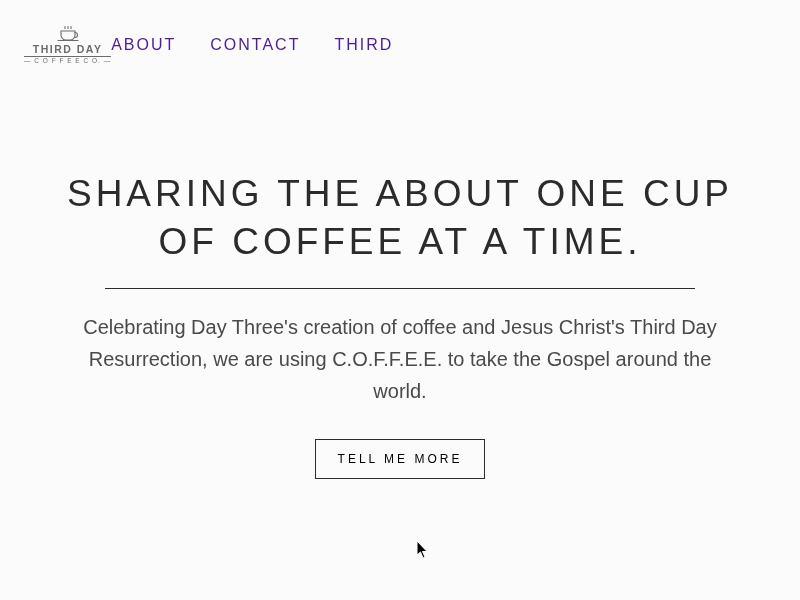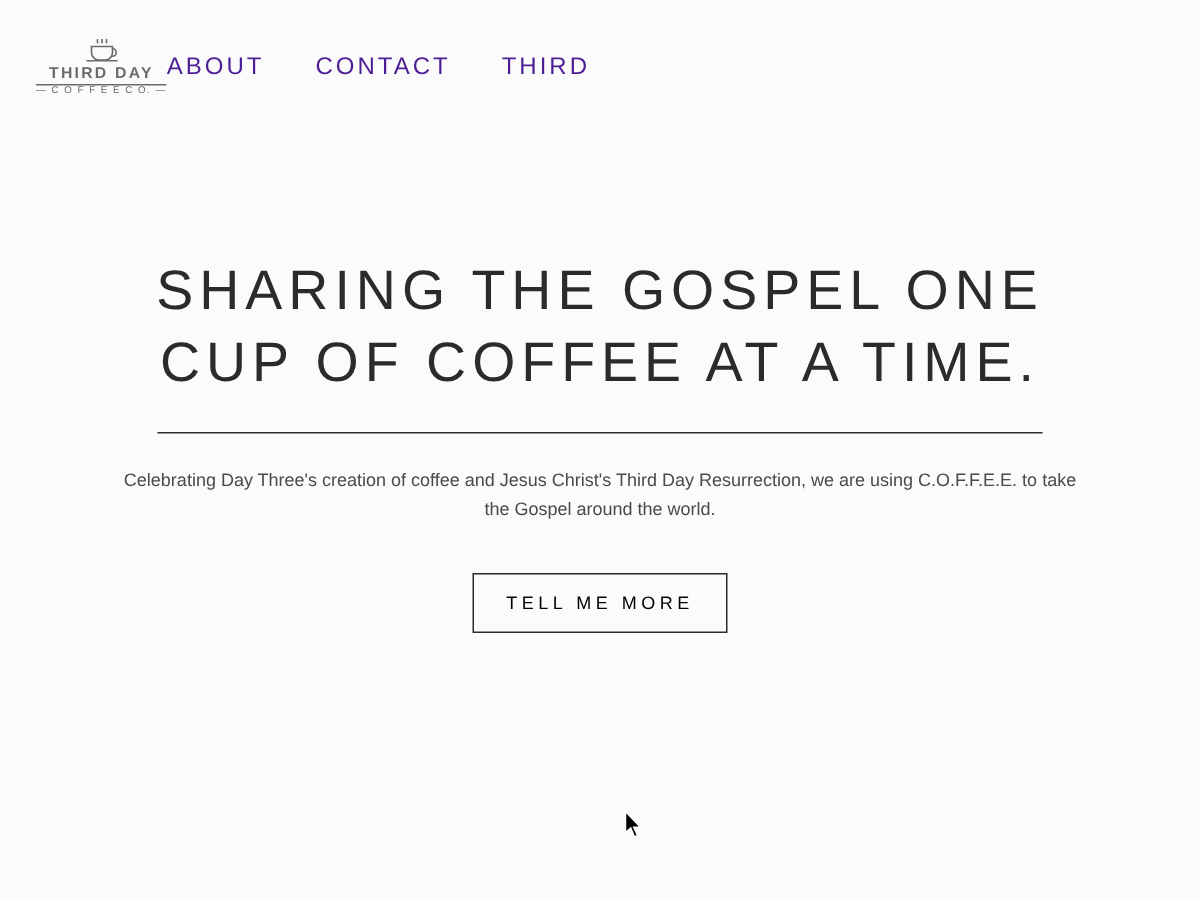--- a/index.html
+++ b/index.html
@@ -52,21 +52,21 @@
     font-stretch: condensed;
     font-family: "Arial Narrow", "Helvetica Neue", sans-serif;
   }
   .rule {
     width: 590px; max-width: 100%;
     border: none; border-top: 1.5px solid #2b2b2b;
     margin-top: 22px;
   }
   .tagline {
     margin-top: 22px;
-    font-size: 12px;
+    font-size: 20px;
     font-weight: 300;
     text-align: center;
     color: #4a4a4a;
     line-height: 1.6;
     max-width: 640px;
   }
   .cta {
     margin-top: 32px;
     border: 1.5px solid #2b2b2b;
     background: transparent;
@@ -100,21 +100,21 @@
     <div class="brand-bot">— C O F F E E  C O. —</div>
   </div>
   <nav class="nav">
     <a>ABOUT</a>
     <a>CONTACT</a>
     <a>THIRD</a>
   </nav>
 </header>
 
 <section class="hero">
-  <h1 class="headline">SHARING THE GOSPEL ONE CUP OF COFFEE AT A TIME.</h1>
+  <h1 class="headline">SHARING THE ABOUT ONE CUP OF COFFEE AT A TIME.</h1>
   <hr class="rule">
   <p class="tagline">Celebrating Day Three's creation of coffee and Jesus Christ's Third Day Resurrection, we are using C.O.F.F.E.E. to take the Gospel around the world.</p>
   <button class="cta">TELL ME MORE</button>
 </section>
 
 <svg class="cursor" viewBox="0 0 14 20">
   <path d="M1 1 L1 15 L4.5 12 L7 18 L9 17 L6.5 11.5 L11 11.5 Z" fill="#000" stroke="#fff" stroke-width="1"></path>
 </svg>
 
 </body></html>

